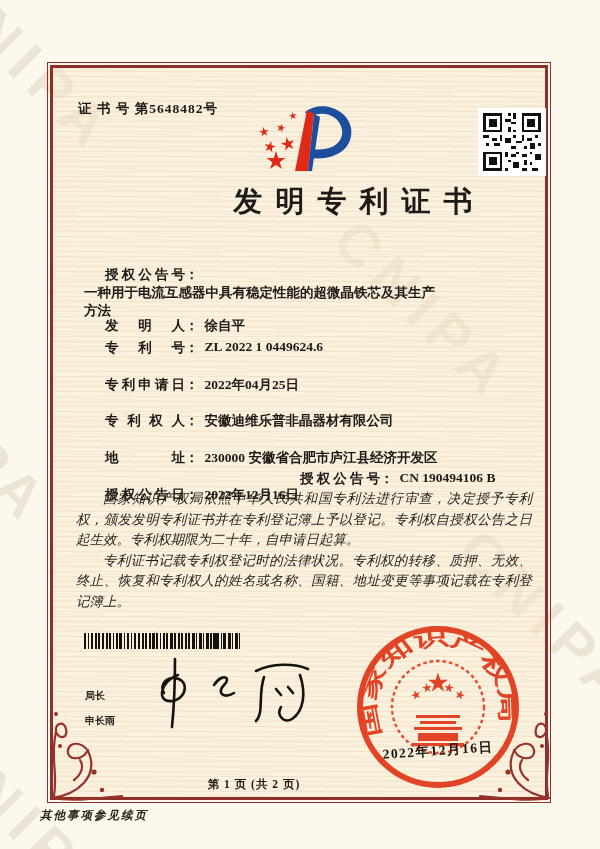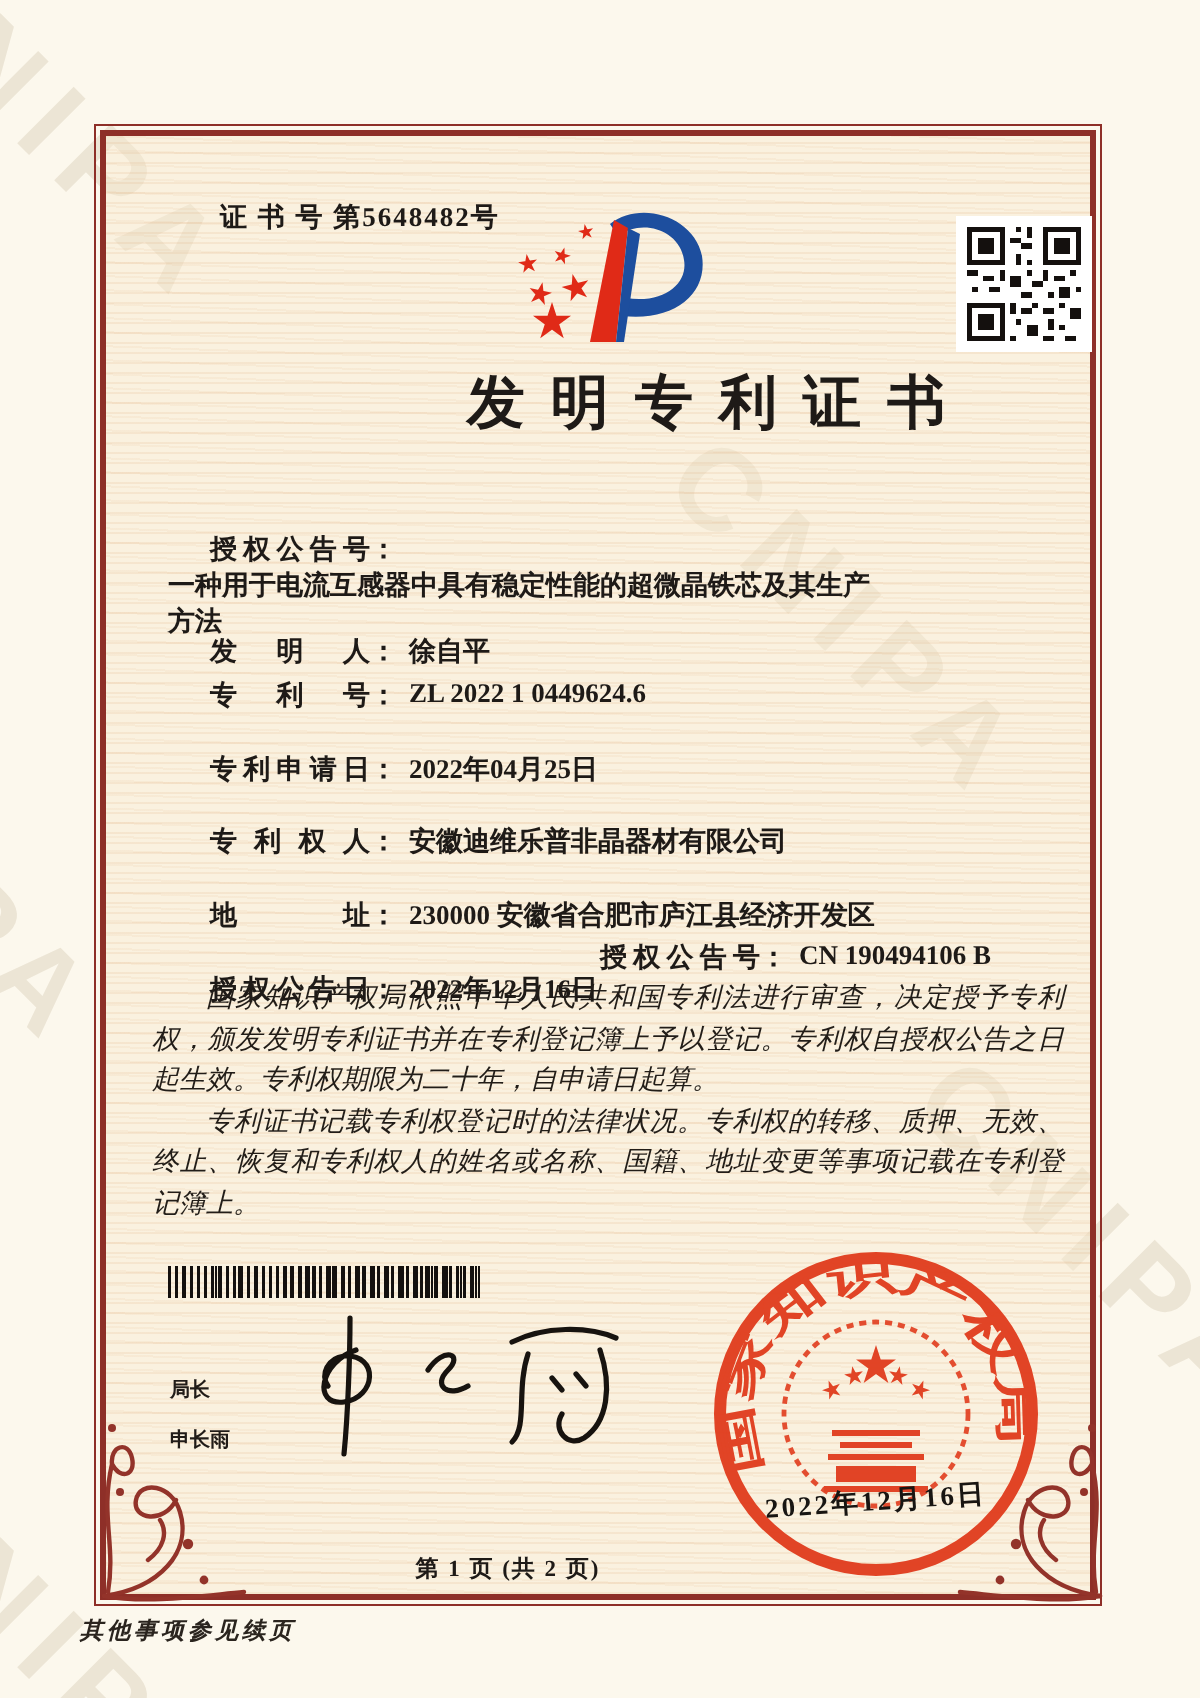--- a/index.html
+++ b/index.html
@@ -14,21 +14,21 @@
   .frame{position:absolute;z-index:2;left:50px;top:65px;width:492px;height:729px;
          border:3px solid #8e2f28;outline:1px solid #8e2f28;outline-offset:2px;
          background:
            repeating-linear-gradient(0deg, rgba(222,168,118,0.16) 0 1px, rgba(0,0,0,0) 1px 5px),
            repeating-linear-gradient(2deg, rgba(228,182,136,0.12) 0 1px, rgba(0,0,0,0) 1px 7px),
            rgba(248,232,207,0.45);}
   .corner{position:absolute;z-index:3;pointer-events:none;}
   
   .content{position:absolute;inset:0;z-index:4;}
   .certno{position:absolute;left:78px;top:100px;font-size:13.5px;font-weight:bold;
-          letter-spacing:1px;white-space:pre;margin-left:32px;}
+          letter-spacing:1px;white-space:pre;}
   .logo{position:absolute;left:248px;top:103px;}
   .qr{position:absolute;left:478px;top:108px;}
   .title{position:absolute;left:13px;top:182px;width:600px;text-align:center;
          font-size:29px;font-weight:bold;letter-spacing:0.45em;text-indent:0.45em;margin-left:40px;}
   .rows{position:absolute;left:78px;top:0;width:452px;font-size:13.5px;font-weight:bold;}
   .row{position:absolute;left:0;white-space:pre-wrap;}
   .lab{display:inline-block;width:80px;text-align:justify;text-align-last:justify;vertical-align:top;}
   .colon{display:inline-block;vertical-align:top;}
   .val{display:inline-block;margin-left:6px;vertical-align:top;max-width:360px;}
   .grant2{position:absolute;left:222px;top:0;white-space:pre;}

